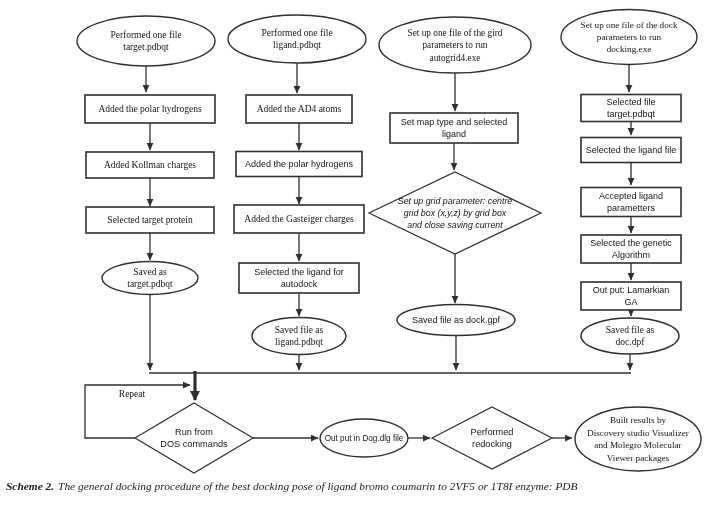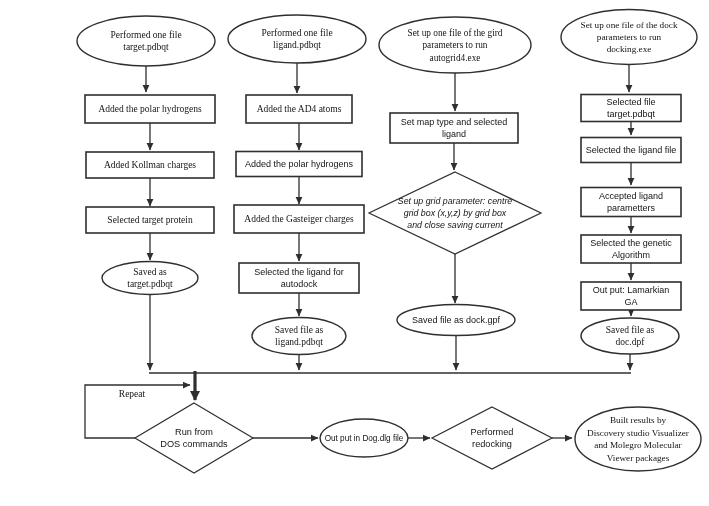--- a/index.html
+++ b/index.html
@@ -159,13 +159,14 @@
         <g>
           <ellipse cx="638" cy="439" rx="63" ry="32" fill="#ffffff" stroke="#2f2f2f" stroke-width="1.4"></ellipse>
           <text text-anchor="middle" font-size="9.2" font-family="&quot;Liberation Serif&quot;, serif" font-style="normal" fill="#141414"><tspan x="638" y="420.4">Built  results by</tspan><tspan x="638" y="432.79999999999995">Discovery studio Visualizer</tspan><tspan x="638" y="445.2">and Molegro Molecular</tspan><tspan x="638" y="457.59999999999997">Viewer packages</tspan></text>
         </g>
       </g>
     <g id="labels-layer">
         <text x="132" y="394" text-anchor="middle" font-size="9.5" font-family="&quot;Liberation Serif&quot;, serif" fill="#141414">Repeat</text>
       </g>
   </svg>
 
+  <p class="caption"><span class="cap-label">Scheme 2.</span><span>The general docking procedure of the best docking pose of ligand bromo coumarin to 2VF5 or 1T8I enzyme: PDB</span></p>
 </div>
 
 </body></html>

